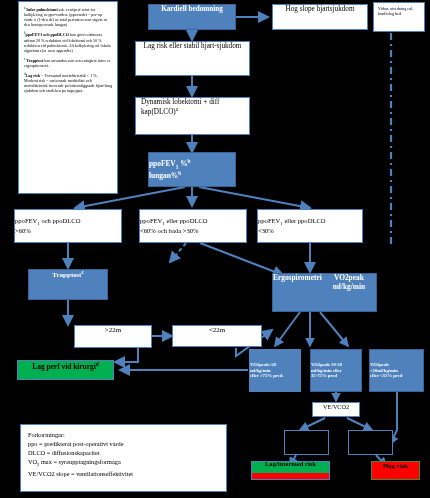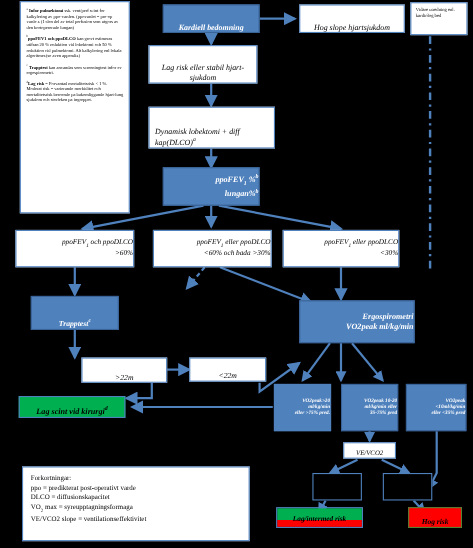--- a/index.html
+++ b/index.html
@@ -12,25 +12,24 @@
     width: 430px;
     height: 498px;
     background: #000000;
     font-family: "Liberation Serif", serif;
     overflow: hidden;
   }
   .box {
     position: absolute;
     box-sizing: border-box;
     display: flex;
-    align-items: flex-end;
+    align-items: flex-start;
     justify-content: center;
     text-align: center;
     line-height: 1.18;
-    font-style: italic;
   }
   
   .white {
     background: #ffffff;
     border: 1.3px solid #4f81bd;
     color: #000000;
   }
   
   .blue {
     background: #4f81bd;
@@ -169,21 +168,21 @@
   <div class="box white" style="left:272px; top:4px; width:96px; height:26px; font-size:7.2px;">
     <span>Hog slope hjartsjukdom</span>
   </div>
 
   <div class="noteframe" style="left:373px; top:2px; width:52px; height:30px; font-size:4.2px;">
     <div class="note-body" style="padding:3px 4px;">
       <span>Vidare utredning enl. kardiolog bed</span>
     </div>
   </div>
 
-  <div class="box white" style="left:135px; top:41px; width:99px; height:35px; font-size:7.2px;">
+  <div class="box white" style="left:135px; top:41px; width:115px; height:35px; font-size:7.2px;">
     <span>Lag risk eller stabil hjart-sjukdom</span>
   </div>
 
   <div class="box white" style="left:135px; top:97px; width:115px; height:38px; font-size:7.2px; justify-content:flex-start; text-align:left; padding:0 5px;">
     <span><span>Dynamisk lobektomi + diff</span> <span>kap(DLCO)</span><sup>a</sup></span>
   </div>
 
   <div class="box blue" style="left:148px; top:152px; width:88px; height:35px; font-size:7.4px; flex-direction:column;">
     <div><span>ppoFEV</span><sub>1</sub><span> %</span><sup>b</sup></div>
     <div><span>lungan%</span><sup>b</sup></div>
@@ -201,35 +200,35 @@
 
   <div class="box white" style="left:257px; top:209px; width:106px; height:34px; font-size:6.6px; flex-direction:column;">
     <div><span>ppoFEV</span><sub>1</sub><span> eller ppoDLCO</span></div>
     <div>&lt;30%</div>
   </div>
 
   <div class="box blue" style="left:28px; top:269px; width:80px; height:31px; font-size:7px;">
     <span><span>Trapptest</span><sup>c</sup></span>
   </div>
 
-  <div class="box blue" style="left:272px; top:273px; width:105px; height:39px; font-size:7.4px; flex-direction:column;">
+  <div class="box blue" style="left:272px; top:273px; width:105px; height:39px; font-size:7.4px; flex-direction:row;">
     <div>Ergospirometri</div>
     <div>VO2peak ml/kg/min</div>
   </div>
 
   <div class="box white" style="left:74px; top:325px; width:78px; height:23px; font-size:7px;">
     <span>&gt;22m</span>
   </div>
 
-  <div class="box white" style="left:172px; top:325px; width:70px; height:22px; font-size:7px;">
+  <div class="box white" style="left:172px; top:325px; width:90px; height:22px; font-size:7px;">
     <span>&lt;22m</span>
   </div>
 
   <div class="box green" style="left:17px; top:360px; width:97px; height:20px; font-size:7.4px;">
-    <span><span>Lag scint vid kirurgi</span><sup>d</sup></span>
+    <span><span>Lag perf vid kirurgi</span><sup>d</sup></span>
   </div>
 
   <div class="box blue" style="left:249px; top:349px; width:52px; height:43px; font-size:4.7px; flex-direction:column; border-color:#4f81bd;">
     <div>VO2peak&gt;20</div>
     <div>ml/kg/min</div>
     <div>eller &gt;75% pred.</div>
   </div>
 
   <div class="box blue" style="left:310px; top:349px; width:52px; height:43px; font-size:4.7px; flex-direction:column;">
     <div>VO2peak 10-20</div>

